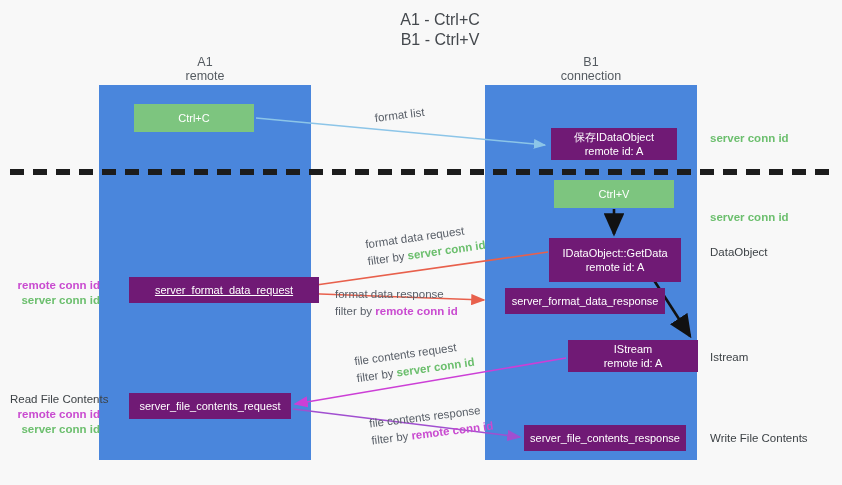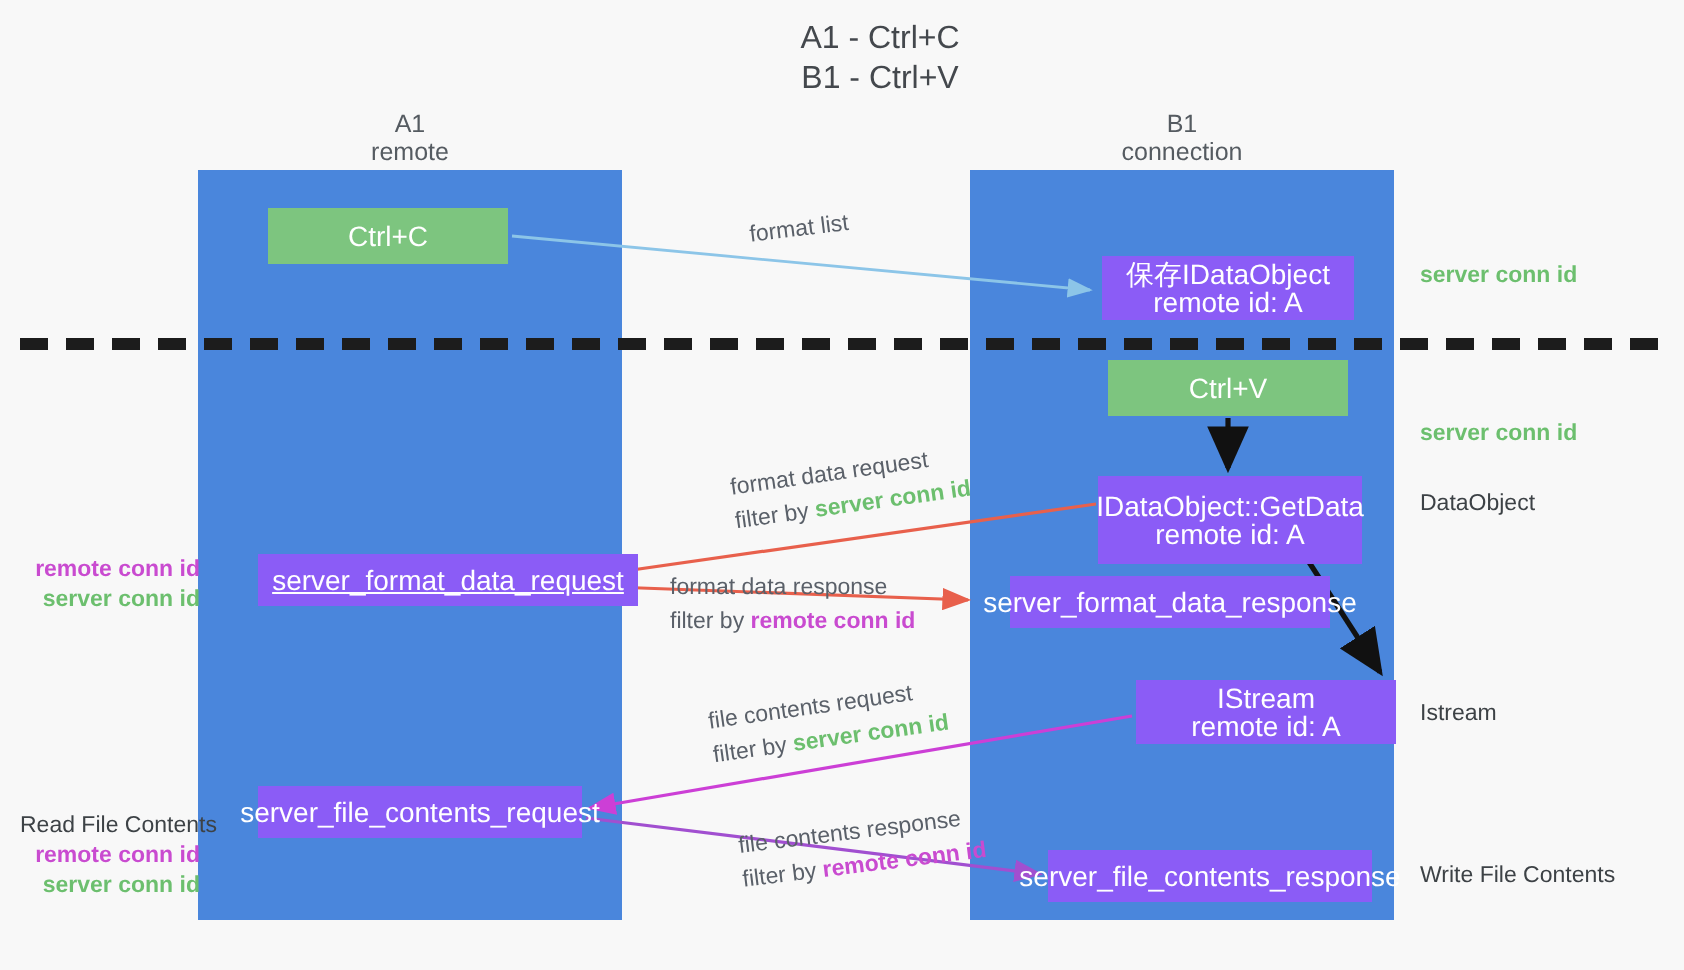--- a/index.html
+++ b/index.html
@@ -60,30 +60,30 @@
     line-height: 20px;
     margin-left: 19px;
   }
   #title span { display: block; }
 
   
   .box {
     position: absolute;
     box-sizing: border-box;
     color: #ffffff;
-    font-size: 14px;
+    font-size: 11px;
     line-height: 14px;
     display: flex;
     flex-direction: column;
     align-items: center;
     justify-content: center;
     padding: 2px 4px;
   }
   .box.green  { background: #7dc57f; }
-  .box.orange { background: #8b5cf6; }
+  .box.orange { background: #701a75; }
   .box .ln { display: block; white-space: nowrap; }
 
   #box-ctrlc   { left: 134px; top: 104px; width: 120px; height: 28px; }
   #box-ctrlv   { left: 554px; top: 180px; width: 120px; height: 28px; }
   #box-save-do { left: 551px; top: 128px; width: 126px; height: 32px; }
   #box-getdata { left: 549px; top: 238px; width: 132px; height: 44px; }
   #box-istream { left: 568px; top: 340px; width: 130px; height: 32px; }
   #box-sfdreq  { left: 129px; top: 277px; width: 190px; height: 26px; text-decoration: underline; }
   #box-sfdres  { left: 488px; top: 288px; width: 160px; height: 26px; margin-left: 17px; }
   #box-sfcreq  { left: 129px; top: 393px; width: 162px; height: 26px; }
@@ -119,21 +119,21 @@
   .grp .row { display: block; color: #5a6069; }
   .grp .row .hl-green   { color: #6cbf6e; font-weight: bold; }
   .grp .row .hl-magenta { color: #c94bd0; font-weight: bold; }
 
   #grp-left-1 { left: 10px; top: 278px; }
   #grp-left-2 { left: 10px; top: 392px; }
   .grp-left { position: absolute; font-size: 11.5px; line-height: 15px; white-space: nowrap; text-align: right; width: 90px; }
   .grp-left .row { display: block; }
   .grp-left .row.magenta { color: #c94bd0; font-weight: bold; }
   .grp-left .row.green   { color: #6cbf6e; font-weight: bold; }
-  .grp-left .row.dark    { color: #3d4246; font-weight: normal; margin-top: 14px; }
+  .grp-left .row.dark    { color: #3d4246; font-weight: normal; }
 </style>
 </head>
 <body>
 
 <div id="canvas">
 
   <div id="title">
     <span>A1 - Ctrl+C</span>
     <span>B1 - Ctrl+V</span>
   </div>

